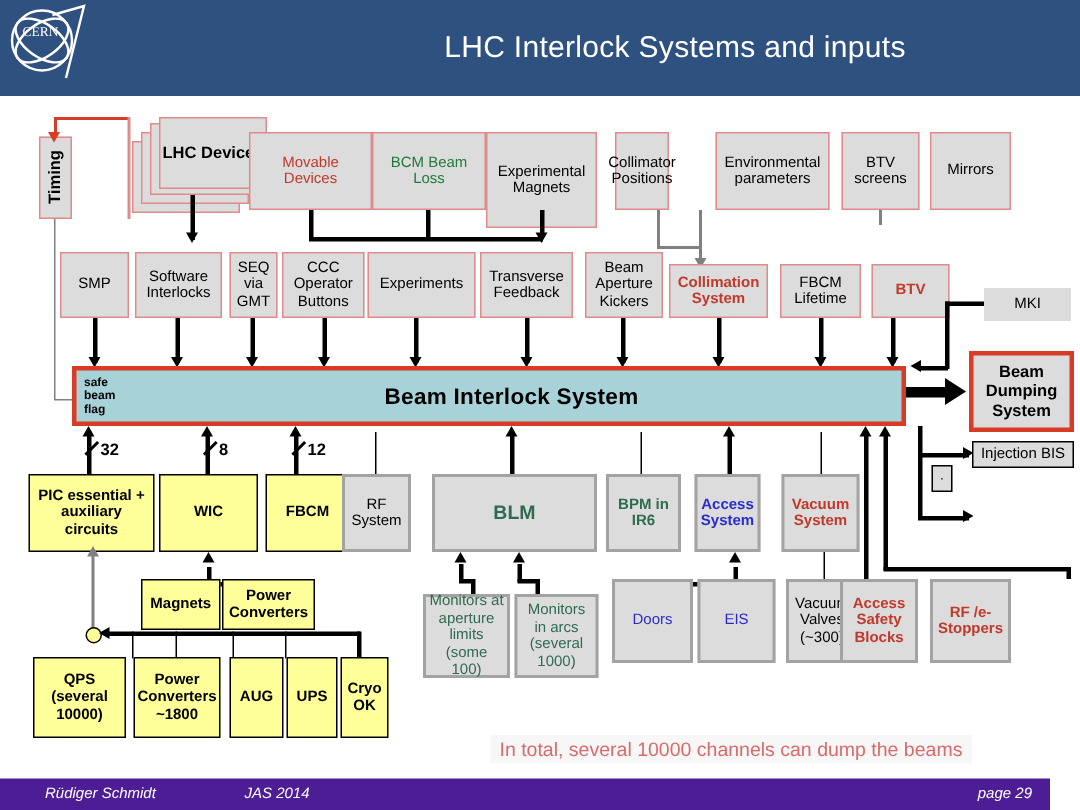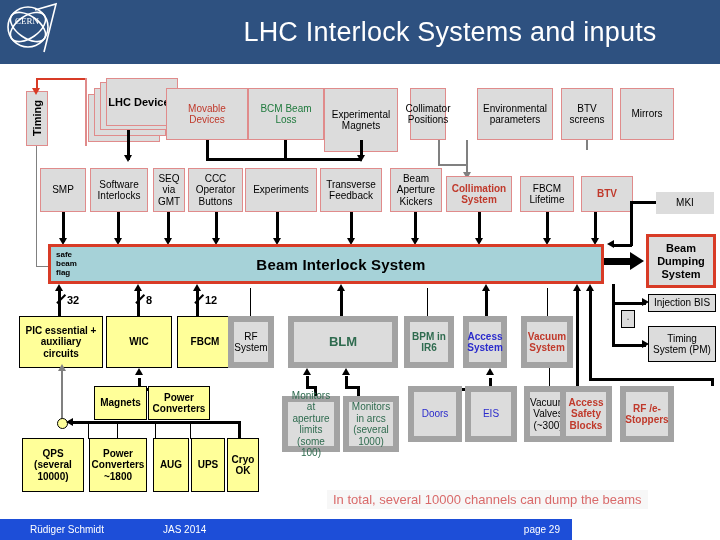--- a/index.html
+++ b/index.html
@@ -6,34 +6,34 @@
   body{
     width:720px;height:540px;overflow:hidden;background:#ffffff;
     font-family:"Liberation Sans", sans-serif;
     -webkit-font-smoothing:none;
   }
   #stage{position:relative;width:720px;height:540px;}
 
   
   .header{position:absolute;left:0;top:0;width:720px;height:64px;background:#2e5180;}
   .title{position:absolute;left:200px;top:10px;width:500px;height:44px;
-         color:#ffffff;font-size:27px;line-height:44px;text-align:center;letter-spacing:.2px;}
+         color:#ffffff;font-size:20px;line-height:44px;text-align:center;letter-spacing:.2px;}
   .cern-logo{position:absolute;left:4px;top:2px;width:62px;height:58px;}
 
   
-  .footer{position:absolute;left:0;top:519px;width:572px;height:21px;background:#1d4ed8;}
+  .footer{position:absolute;left:0;top:519px;width:700px;height:21px;background:#4c1d95;font-style:italic;}
   .footer span{position:absolute;color:#fff;font-size:10px;line-height:21px;}
   .f-author{left:30px;}
   .f-conf{left:163px;}
   .f-page{right:12px;}
 
   
   .node{position:absolute;box-sizing:border-box;display:flex;align-items:center;
         justify-content:center;text-align:center;font-size:10px;line-height:11.5px;
-        font-weight:bold;color:#000;background:#dcdcdc;border:6px solid #a3a3a3;
+        font-weight:bold;color:#000;background:#dcdcdc;border:2px solid #a3a3a3;
         padding:1px 2px;}
   .node.redb{border:1.2px solid #e08b8b;}
   .node.plain{border:1px solid #000;}
   .node.yellow{background:#ffff99;border:1px solid #000;}
   .node.grey{background:#dcdcdc;}
 
   
   .stack{position:absolute;}
   .stack .sh{position:absolute;box-sizing:border-box;background:#dcdcdc;border:1.2px solid #e08b8b;}
 
@@ -236,23 +236,20 @@
   <div class="ln" style="left:612px;top:302px;width:34px;height:2.5px;"></div>
   <div class="arrow right" style="left:642px;top:298px;"></div>
   <div class="node plain" style="left:648px;top:294px;width:68px;height:18px;background:#dcdcdc;font-weight:normal;font-size:10px;">
     <span>Injection BIS</span>
   </div>
 
   <div class="ln" style="left:612px;top:302px;width:2.5px;height:44px;"></div>
   <div class="ln" style="left:612px;top:344px;width:34px;height:2.5px;"></div>
   <div class="arrow right" style="left:642px;top:340px;"></div>
   <div class="sbox" style="left:621px;top:310px;">⋅</div>
-  <div class="node plain" style="left:648px;top:326px;width:68px;height:36px;background:#dcdcdc;font-weight:normal;font-size:10px;">
-    <span>Timing System (PM)</span>
-  </div>
 
   <div class="numlbl" style="left:67px;top:294px;">32</div>
   <div class="numlbl" style="left:146px;top:294px;">8</div>
   <div class="numlbl" style="left:205px;top:294px;">12</div>
 
   <div class="ln" style="left:55px;top:298px;width:12px;height:1.5px;transform:rotate(-45deg);"></div>
   <div class="ln" style="left:134px;top:298px;width:12px;height:1.5px;transform:rotate(-45deg);"></div>
   <div class="ln" style="left:193px;top:298px;width:12px;height:1.5px;transform:rotate(-45deg);"></div>
 
   <div class="ln" style="left:58px;top:288px;width:2.5px;height:28px;"></div>

